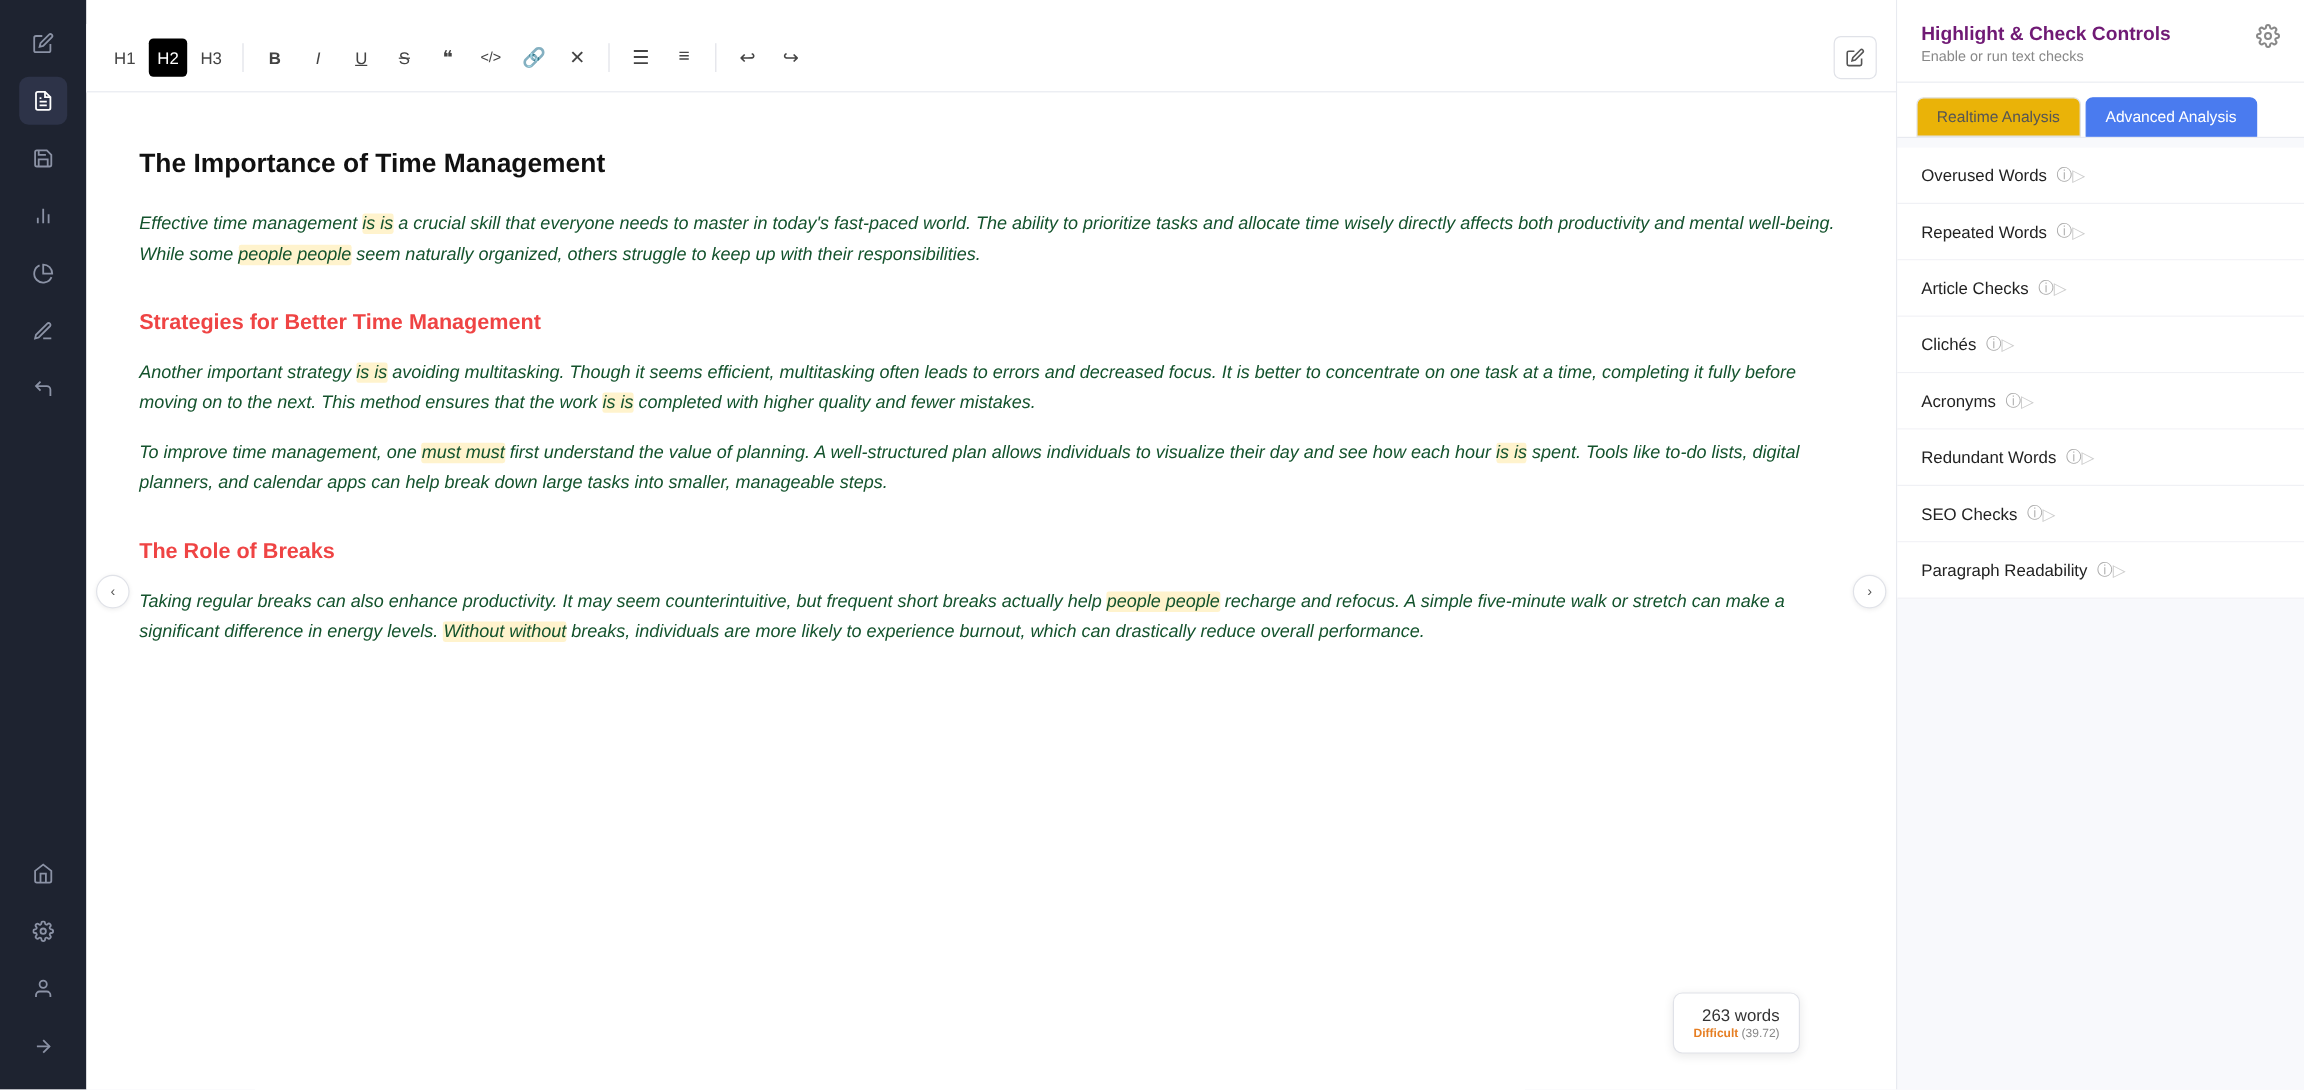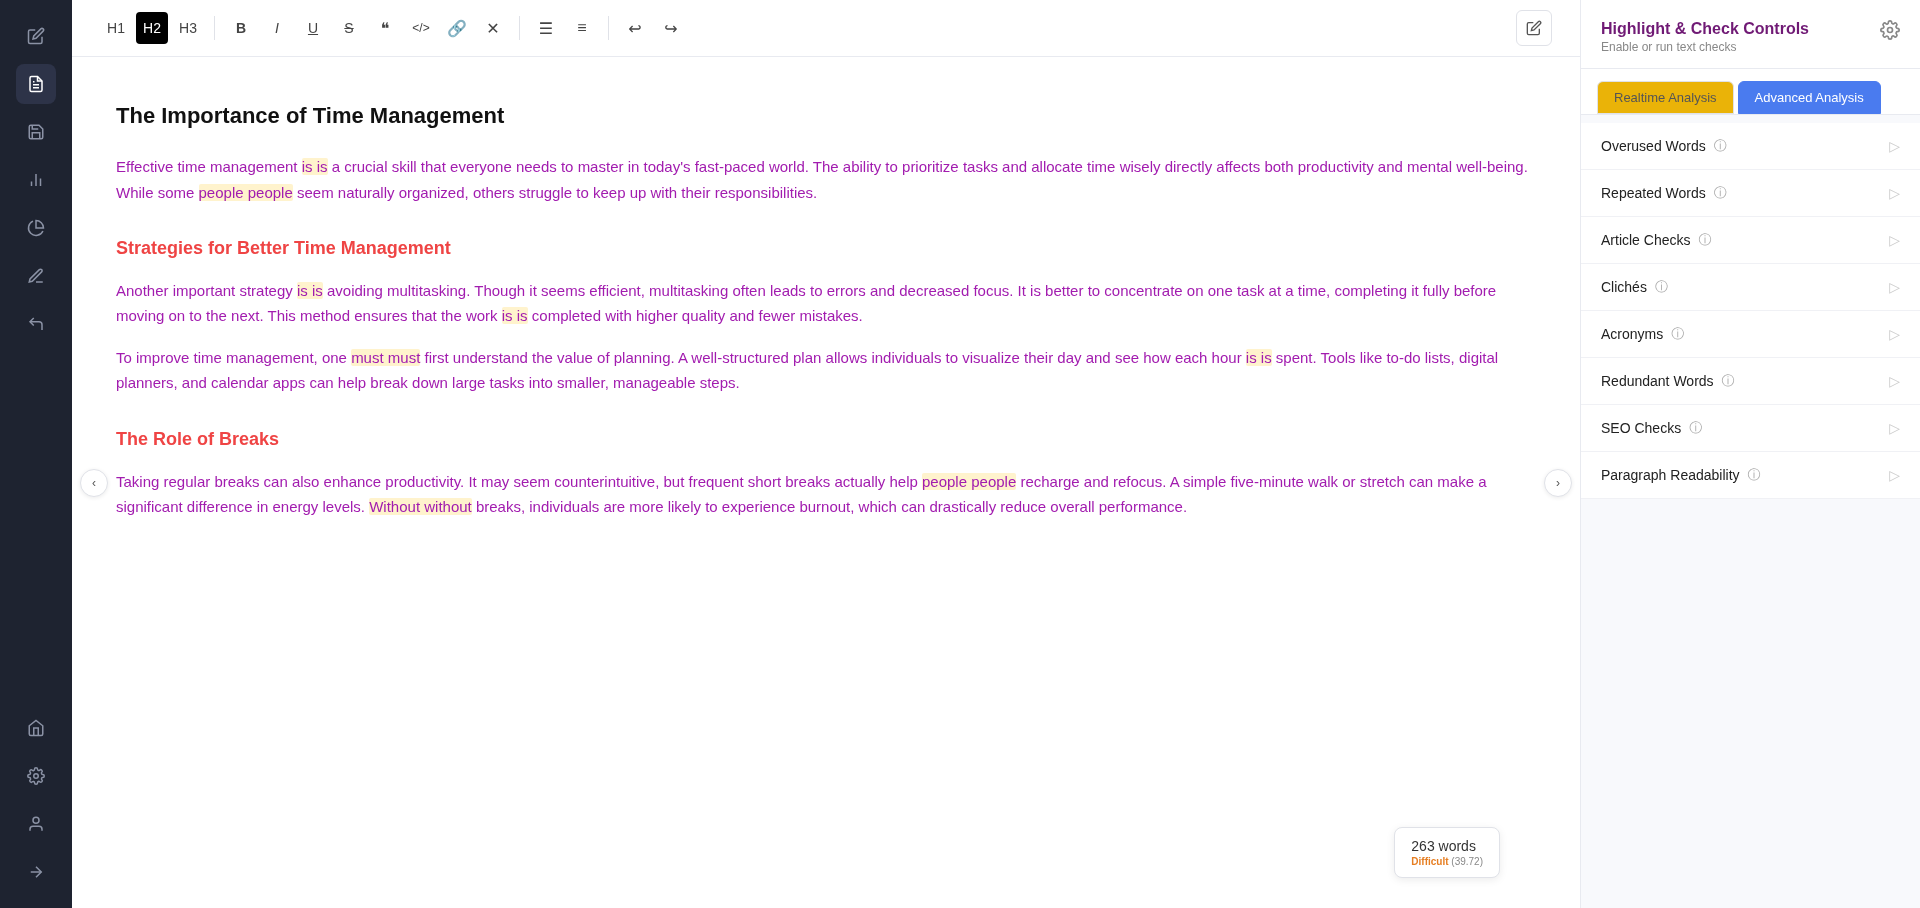--- a/index.html
+++ b/index.html
@@ -42,24 +42,25 @@
       display: flex;
       flex-direction: column;
       background: #fff;
       position: relative;
     }
 
     
     .toolbar {
       display: flex;
       align-items: center;
-      padding: 10px 28px;
+      padding: 10px 16px;
       border-bottom: 1px solid #e8eaf0;
       gap: 4px;
       background: #fff;
+      margin-top: 20px;
     }
     .toolbar-btn {
       width: 32px; height: 32px;
       display: flex; align-items: center; justify-content: center;
       border: none; background: transparent;
       border-radius: 4px;
       cursor: pointer;
       color: #444;
       font-size: 14px;
       font-weight: 500;
@@ -100,33 +101,34 @@
     }
     .editor-content h2 {
       font-size: 18px;
       font-weight: 700;
       margin-top: 28px;
       margin-bottom: 14px;
       color: #ef4444;
     }
     .editor-content p {
       margin-bottom: 16px;
-      color: #a21caf;
+      color: #14532d;
+      font-style: italic;
     }
     .word-count-badge {
       position: absolute;
       bottom: 30px;
       right: 80px;
       background: #fff;
       border: 1px solid #e0e2e8;
       border-radius: 8px;
       padding: 10px 16px;
       box-shadow: 0 2px 8px rgba(0,0,0,0.08);
     }
-    .word-count-badge .count { font-size: 14px; color: #333; }
+    .word-count-badge .count { font-size: 14px; color: #333; text-align: right; }
     .word-count-badge .difficulty { font-size: 10px; margin-top: 2px; }
     .word-count-badge .difficult { color: #e67e22; font-weight: 600; }
     .word-count-badge .score { color: #888; }
 
     
     .nav-arrow {
       position: absolute;
       top: 50%;
       transform: translateY(-50%);
       width: 28px; height: 28px;
@@ -202,21 +204,20 @@
 
     
     .checks-list {
       flex: 1;
       overflow-y: auto;
       padding: 8px 0;
     }
     .check-item {
       display: flex;
       align-items: center;
-      justify-content: space-between;
       padding: 14px 20px;
       background: #fff;
       border-bottom: 1px solid #f0f1f5;
       cursor: pointer;
     }
     .check-item-left {
       display: flex;
       align-items: center;
       gap: 8px;
     }

